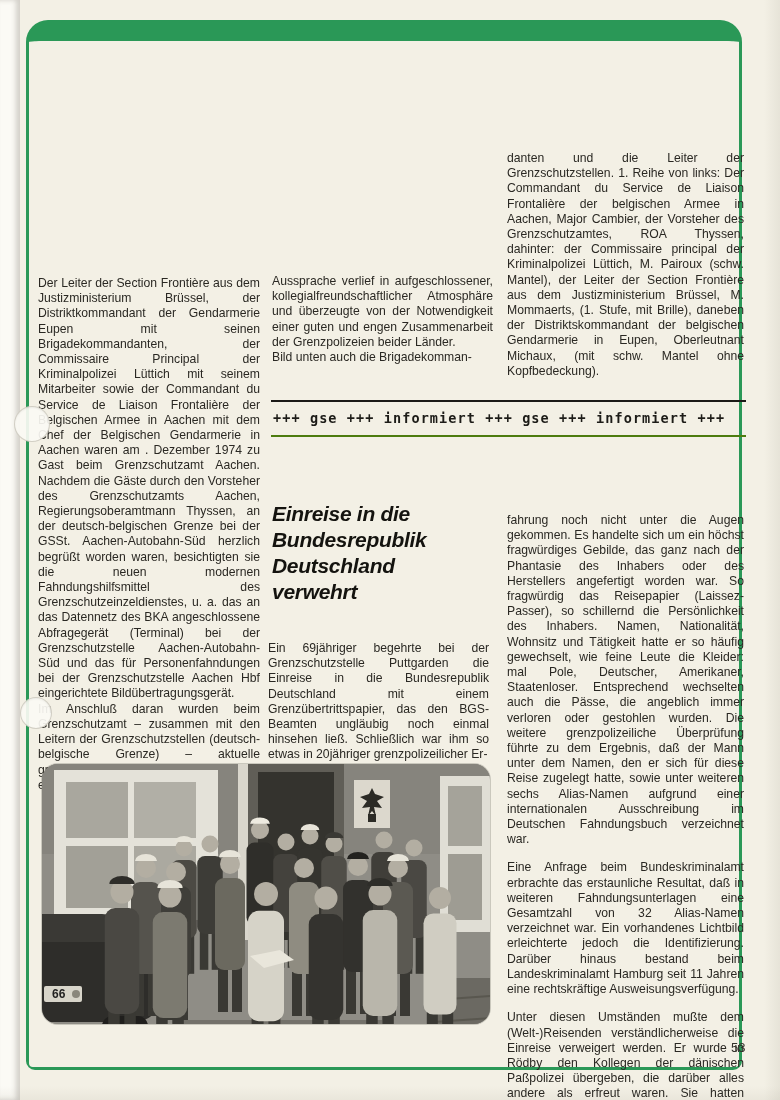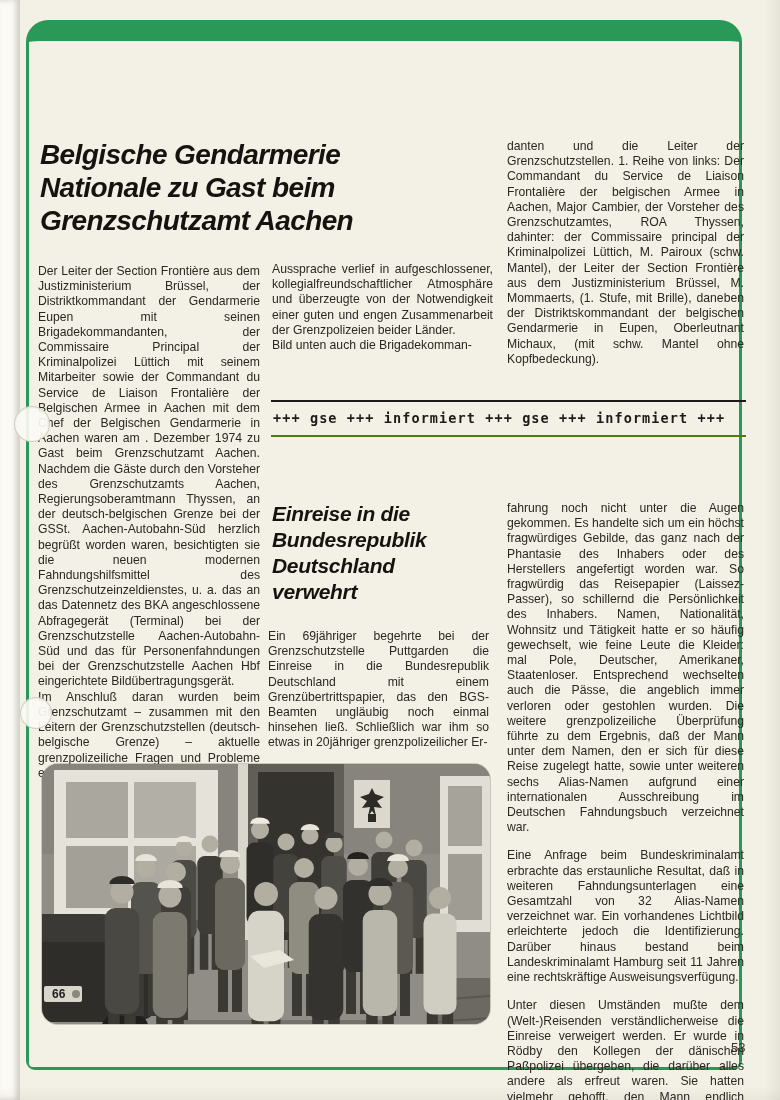--- a/index.html
+++ b/index.html
@@ -23,21 +23,21 @@
 
   .abs{position:absolute;}
 
   h1.headline{margin:0;font-size:28px;line-height:33px;font-weight:bold;font-style:italic;
     letter-spacing:-.6px;color:#14130f;}
   h2.headline2{margin:0;font-size:30px;line-height:34px;font-weight:bold;font-style:italic;
     letter-spacing:-.6px;color:#14130f;white-space:nowrap;}
   h3.subhead{margin:0;font-size:21px;line-height:26px;font-weight:bold;font-style:italic;
     letter-spacing:-.3px;color:#14130f;}
 
-  .body-text{font-size:12.2px;line-height:15.2px;text-align:justify;color:#2a2823;}
+  .body-text{font-size:12.2px;line-height:15.2px;text-align:justify;color:#2a2823;margin-top:12px;}
   .body-text p{margin:0;}
   .para-gap p{margin:0 0 13px 0;}
 
   .ticker{border-top:2px solid #1b1a17;border-bottom:2px solid #4d7c0f;
     padding:8px 0 9px 2px;box-sizing:border-box;
     font-family:"DejaVu Sans Mono",monospace;font-weight:bold;font-size:13.5px;
     letter-spacing:1.1px;color:#1d1c18;white-space:nowrap;}
 
   .photo{border-radius:16px;overflow:hidden;background:#8f8d86;
     box-shadow:0 0 0 1px rgba(80,78,70,.25);}
@@ -54,25 +54,20 @@
 <div id="scan">
 
   <div class="edge-left abs"></div>
   <div class="edge-right abs"></div>
   <div class="edge-bottom abs"></div>
 
   <div class="frame abs">
     <div class="frame-inner"></div>
   </div>
 
-  <h1 class="headline abs" style="left:40px;top:138px;">
-    <span>Belgische Gendarmerie</span><br>
-    <span>Nationale zu Gast beim</span><br>
-    <span>Grenzschutzamt Aachen</span>
-  </h1>
 
   <div class="body-text abs" style="left:38px;top:264px;width:222px;">
     <p>Der Leiter der Section Frontière aus dem Justizministerium Brüssel, der Distriktkommandant der Gendarmerie Eupen mit seinen Brigadekommandanten, der Commissaire Principal der Kriminalpolizei Lüttich mit seinem Mitarbeiter sowie der Commandant du Service de Liaison Frontalière der Belgischen Armee in Aachen mit dem Chef der Belgischen Gendarmerie in Aachen waren am  . Dezember 1974 zu Gast beim Grenzschutzamt Aachen. Nachdem die Gäste durch den Vorsteher des Grenzschutzamts Aachen, Regierungsoberamtmann Thyssen, an der deutsch-belgischen Grenze bei der GSSt. Aachen-Autobahn-Süd herzlich begrüßt worden waren, besichtigten sie die neuen modernen Fahndungshilfsmittel des Grenzschutzeinzeldienstes, u. a. das an das Datennetz des BKA angeschlossene Abfragegerät (Terminal) bei der Grenzschutzstelle Aachen-Autobahn-Süd und das für Personenfahndungen bei der Grenzschutzstelle Aachen Hbf eingerichtete Bildübertragungsgerät.</p>
     <p>Im Anschluß daran wurden beim Grenzschutzamt – zusammen mit den Leitern der Grenzschutzstellen (deutsch-belgische Grenze) – aktuelle grenzpolizeiliche Fragen und Probleme erörtert. Die</p>
   </div>
 
   <div class="body-text abs" style="left:272px;top:262px;width:221px;">
     <p>Aussprache verlief in aufgeschlossener, kollegialfreundschaftlicher Atmosphäre und überzeugte von der Notwendigkeit einer guten und engen Zusammenarbeit der Grenzpolizeien beider Länder.</p>
     <p>Bild unten auch die Brigadekomman-</p>
   </div>

